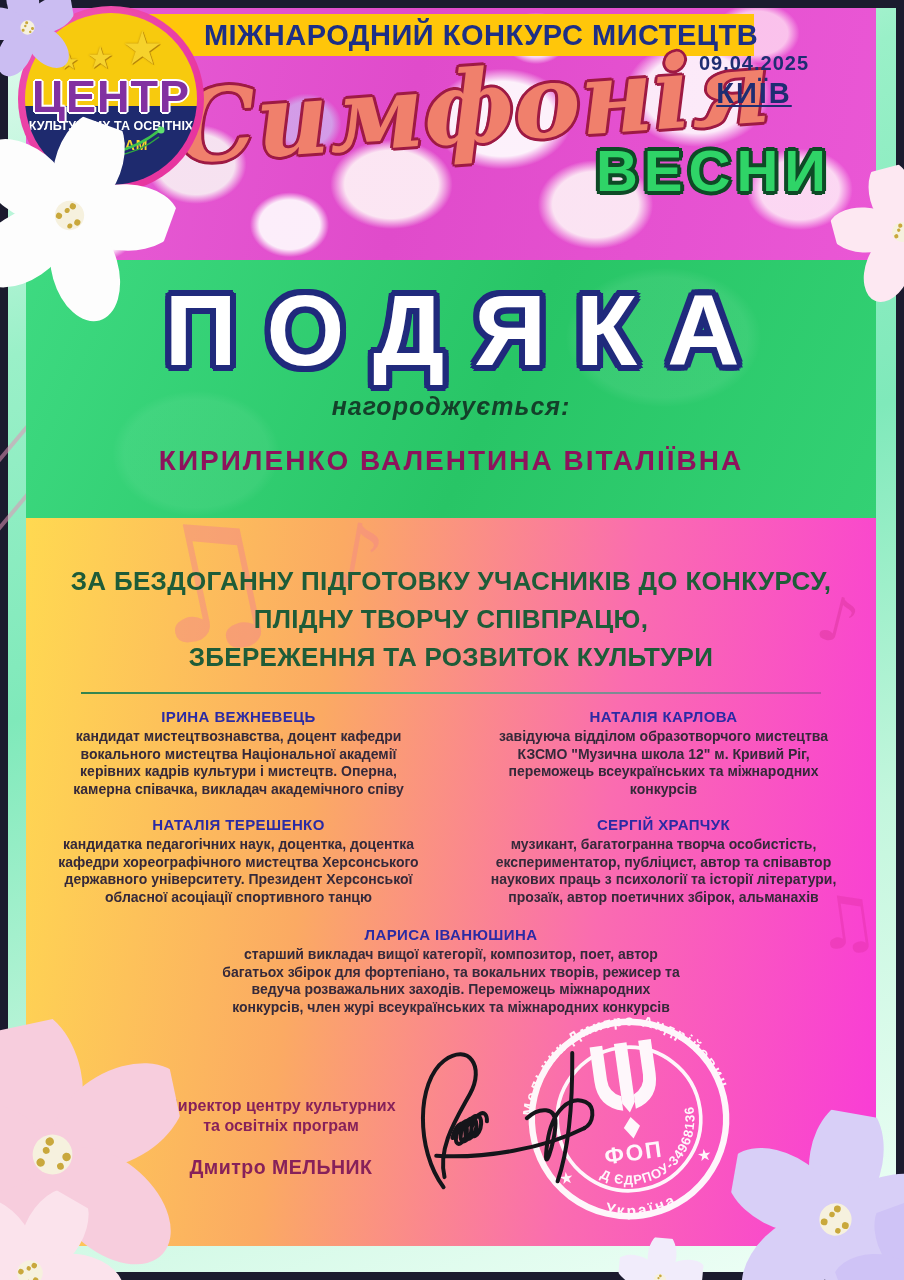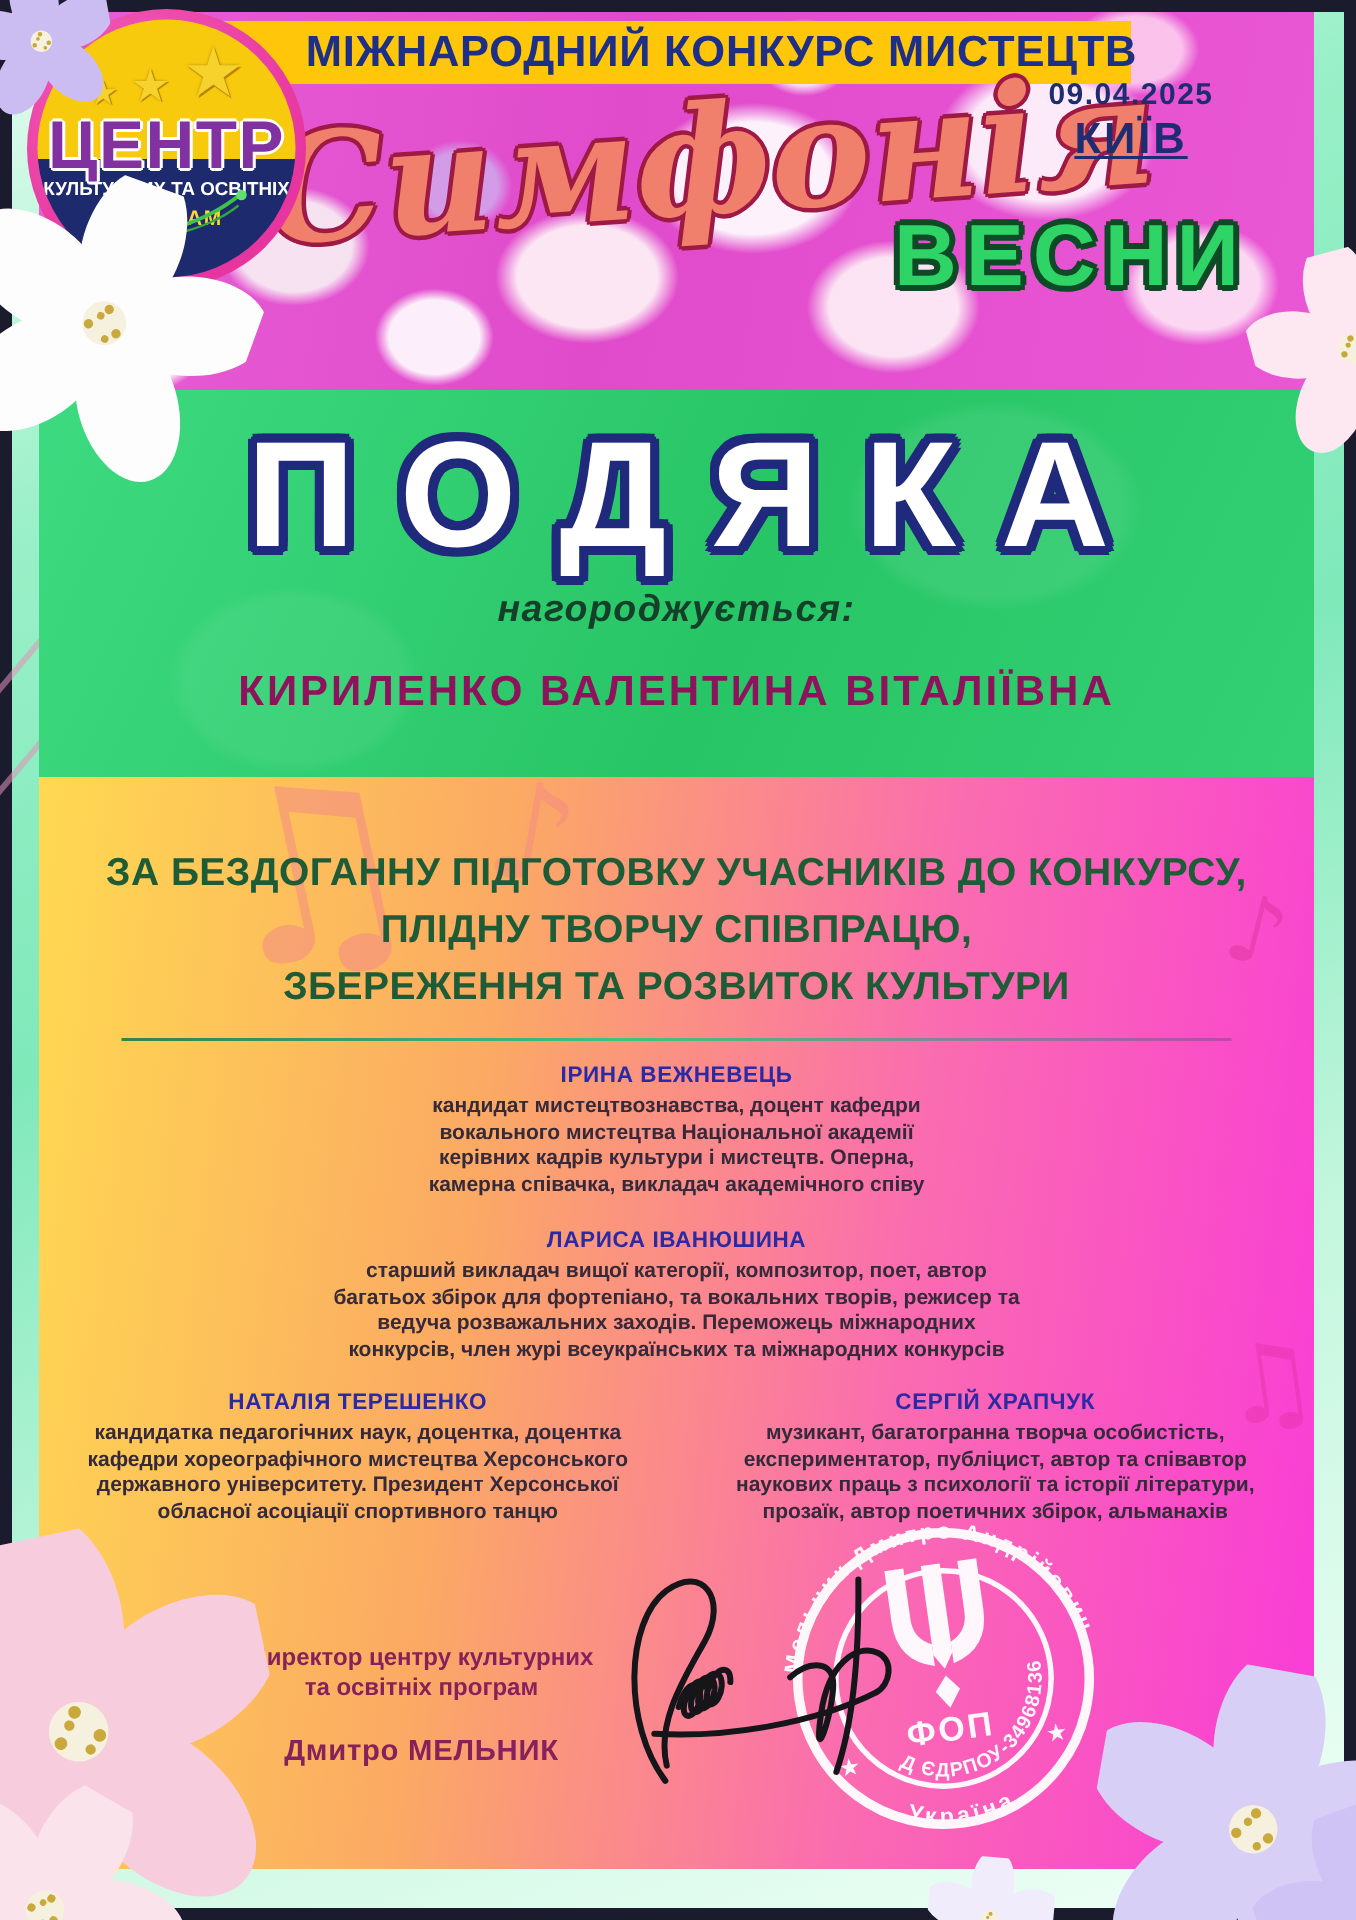--- a/index.html
+++ b/index.html
@@ -201,40 +201,46 @@
     <div class="divider"></div>
 
     <div class="jury">
       <div class="jury-row r1">
         <div class="jcell">
             <div class="inner">
           <div class="jname">ІРИНА ВЕЖНЕВЕЦЬ</div>
           <div class="jbio">кандидат мистецтвознавства, доцент кафедри вокального мистецтва Національної академії керівних кадрів культури і мистецтв. Оперна, камерна співачка, викладач академічного співу</div>
         </div>
           </div>
+        <div class="jcell">
+            <div class="inner">
+          <div class="jname">НАТАЛІЯ КАРЛОВА</div>
+          <div class="jbio">завідуюча відділом образотворчого мистецтва КЗСМО "Музична школа 12" м. Кривий Ріг, переможець всеукраїнських та міжнародних конкурсів</div>
+        </div>
+          </div>
+      </div>
+      <div class="jury-row r3">
+        <div class="jcell">
+            <div class="inner">
+          <div class="jname">НАТАЛІЯ ТЕРЕШЕНКО</div>
+          <div class="jbio">кандидатка педагогічних наук, доцентка, доцентка кафедри хореографічного мистецтва Херсонського державного університету. Президент Херсонської обласної асоціації спортивного танцю</div>
+        </div>
+          </div>
+        <div class="jcell">
+            <div class="inner">
+          <div class="jname">СЕРГІЙ ХРАПЧУК</div>
+          <div class="jbio">музикант, багатогранна творча особистість, експериментатор, публіцист, автор та співавтор наукових праць з психології та історії літератури, прозаїк, автор поетичних збірок, альманахів</div>
+        </div>
+          </div>
       </div>
       <div class="jury-row r2">
         <div class="jcell">
             <div class="inner">
           <div class="jname">ЛАРИСА ІВАНЮШИНА</div>
           <div class="jbio">старший викладач вищої категорії, композитор, поет, автор багатьох збірок для фортепіано, та вокальних творів, режисер та ведуча розважальних заходів. Переможець міжнародних конкурсів, член журі всеукраїнських та міжнародних конкурсів</div>
-        </div>
-          </div>
-      </div>
-      <div class="jury-row r3">
-        <div class="jcell">
-            <div class="inner">
-          <div class="jname">НАТАЛІЯ ТЕРЕШЕНКО</div>
-          <div class="jbio">кандидатка педагогічних наук, доцентка, доцентка кафедри хореографічного мистецтва Херсонського державного університету. Президент Херсонської обласної асоціації спортивного танцю</div>
-        </div>
-          </div>
-        <div class="jcell">
-            <div class="inner">
-          <div class="jname">СЕРГІЙ ХРАПЧУК</div>
-          <div class="jbio">музикант, багатогранна творча особистість, експериментатор, публіцист, автор та співавтор наукових праць з психології та історії літератури, прозаїк, автор поетичних збірок, альманахів</div>
         </div>
           </div>
       </div>
     </div>
 
     <div class="director">
       <div class="dline">Директор центру культурних</div>
       <div class="dline">та освітніх  програм</div>
       <div class="dname">Дмитро МЕЛЬНИК</div>
     </div>

